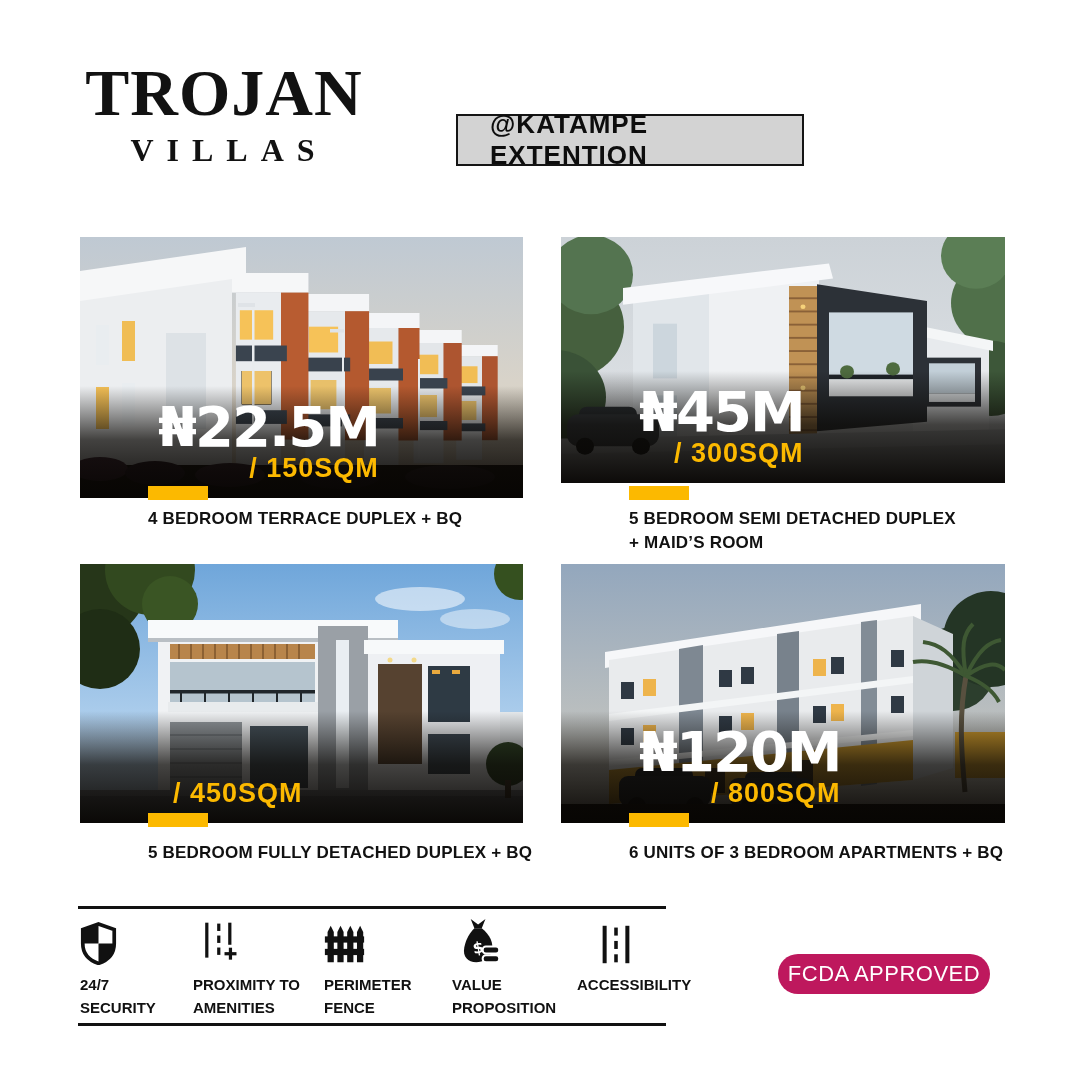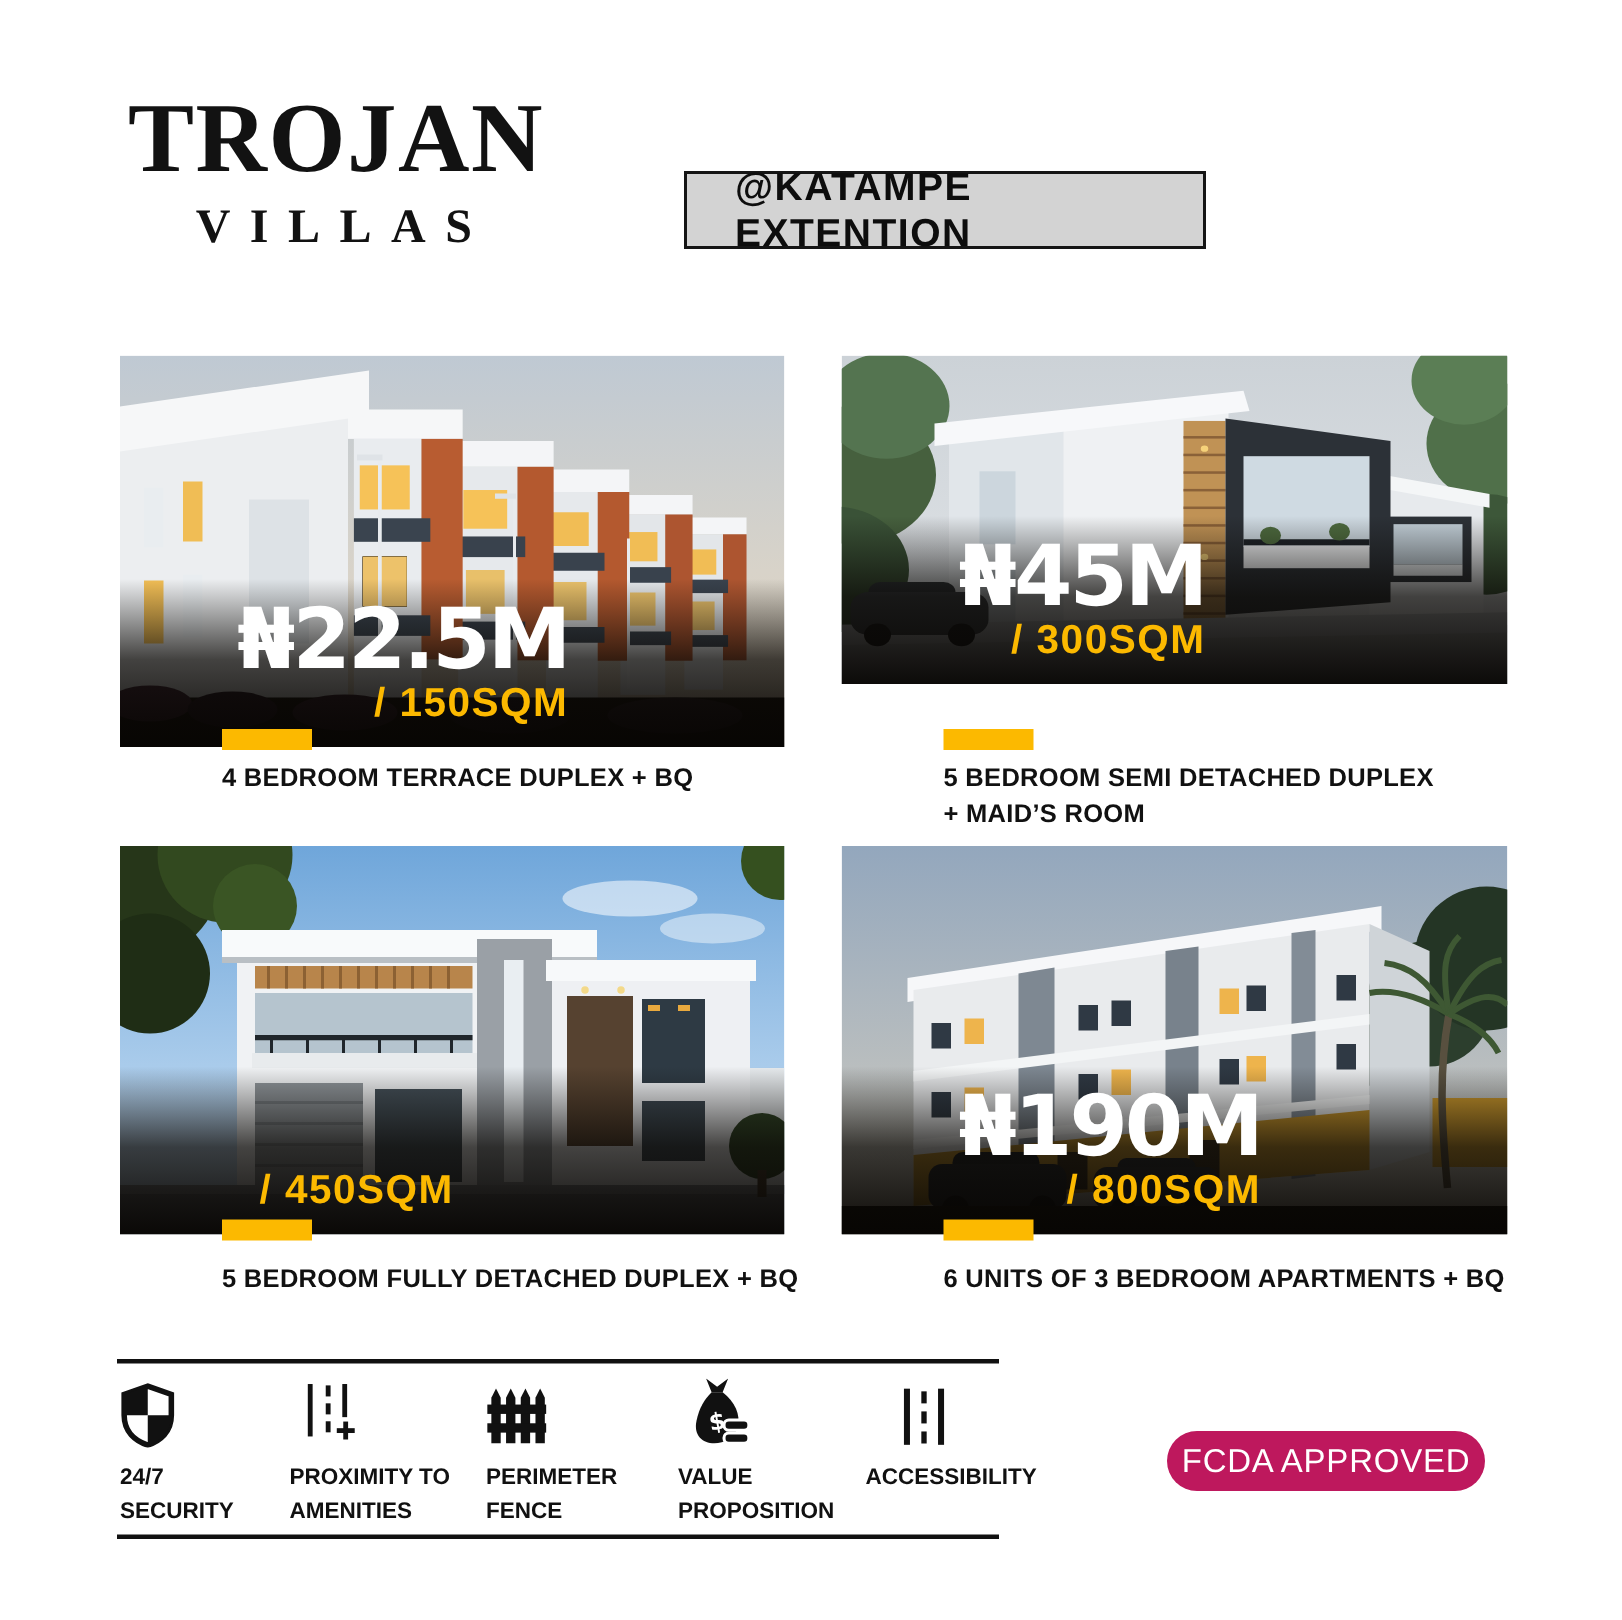--- a/index.html
+++ b/index.html
@@ -14,21 +14,21 @@
         border:2px solid #151515;box-sizing:border-box;display:flex;align-items:center;justify-content:center;
         font-size:26px;font-weight:bold;letter-spacing:1px;color:#0d0d0d;padding-left:32px;}
   .logo{position:absolute;left:884px;top:56px;display:flex;}
   .logo svg{width:96px;height:114px;display:block;}
   .logo-text{margin-left:2px;padding-top:32px;font-weight:bold;color:#3E3E3E;font-size:21px;line-height:1.1;}
   .logo-limited{font-size:13px;font-weight:normal;color:#4a4a4a;margin-top:1px;}
 
   
   .card{position:absolute;overflow:hidden;}
   #card1{left:80px;top:237px;width:443px;height:261px;}
-  #card2{left:561px;top:237px;width:444px;height:219px;}
+  #card2{left:561px;top:237px;width:444px;height:246px;}
   #card3{left:80px;top:564px;width:443px;height:259px;}
   #card4{left:561px;top:564px;width:444px;height:259px;}
   .photo{position:absolute;inset:0;}
   .photo svg{width:100%;height:100%;display:block;}
   .shade{position:absolute;left:0;right:0;bottom:0;height:112px;z-index:1;
         background:linear-gradient(180deg,rgba(10,8,5,0) 0%,rgba(10,8,5,0.75) 48%,rgba(7,5,3,0.97) 100%);}
   .price-row{position:absolute;left:78px;bottom:9px;display:flex;align-items:flex-end;z-index:2;flex-direction:column;}
   .price{font-family:"DejaVu Sans",sans-serif;font-weight:bold;font-size:56px;line-height:1;color:#ffffff;letter-spacing:-2px;}
   .area{font-weight:bold;font-size:27px;color:#FCB900;margin:0 0 7px 15px;letter-spacing:1px;line-height:1;}
   .bar{position:absolute;width:60px;height:14px;background:#FCB900;z-index:3;}
@@ -362,21 +362,21 @@
         <rect x="168" y="214" width="84" height="28" rx="9" fill="#2c3136"></rect>
         <circle cx="76" cy="242" r="9" fill="#0e1013"></circle>
           <circle cx="134" cy="242" r="9" fill="#0e1013"></circle>
         <circle cx="188" cy="242" r="8" fill="#0e1013"></circle>
           <circle cx="236" cy="242" r="8" fill="#0e1013"></circle>
         <rect x="0" y="240" width="444" height="19" fill="#16130e"></rect>
       </svg>
     </div>
     <div class="shade"></div>
     <div class="price-row">
-      <span class="price">₦190M</span>
+      <span class="price">₦120M</span>
       <span class="area">/ 800SQM</span>
     </div>
   </div>
   <div class="bar" id="bar4"></div>
   <div class="caption" id="cap4">6 UNITS OF 3 BEDROOM APARTMENTS + BQ</div>
 
   <div class="rule" id="rule-top"></div>
 
   <div class="feature" id="f1">
     <div class="ficon">

